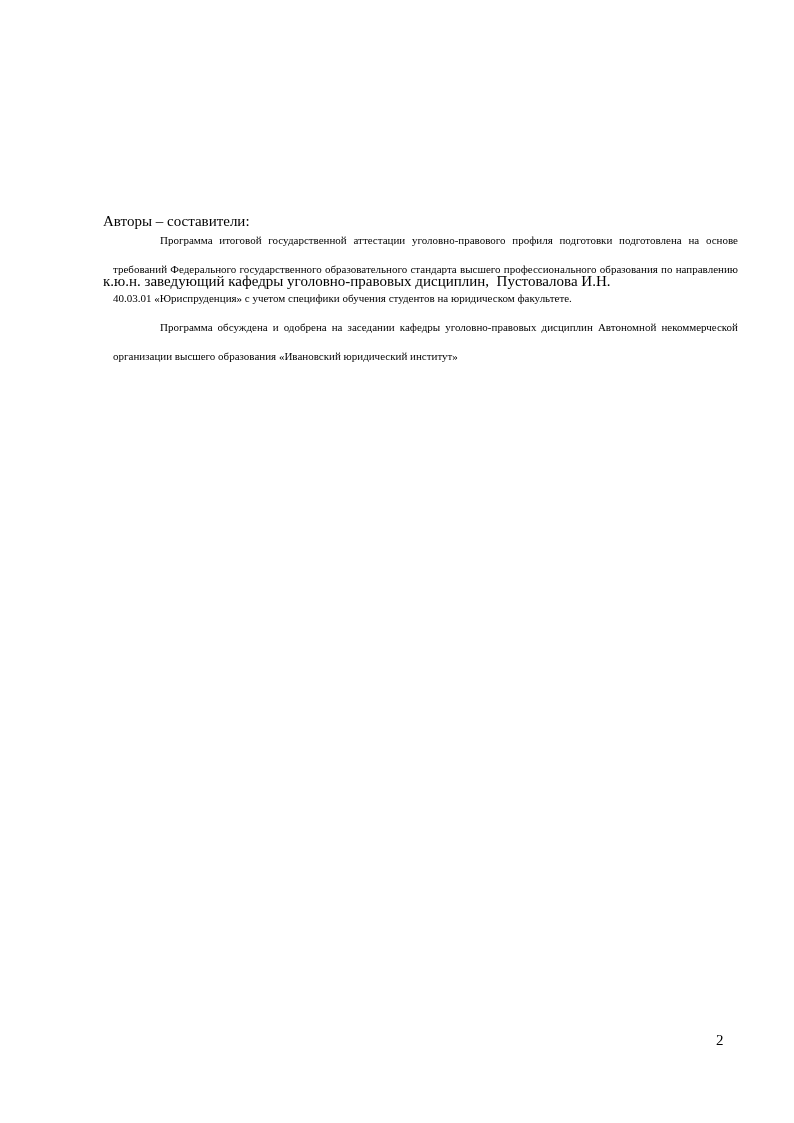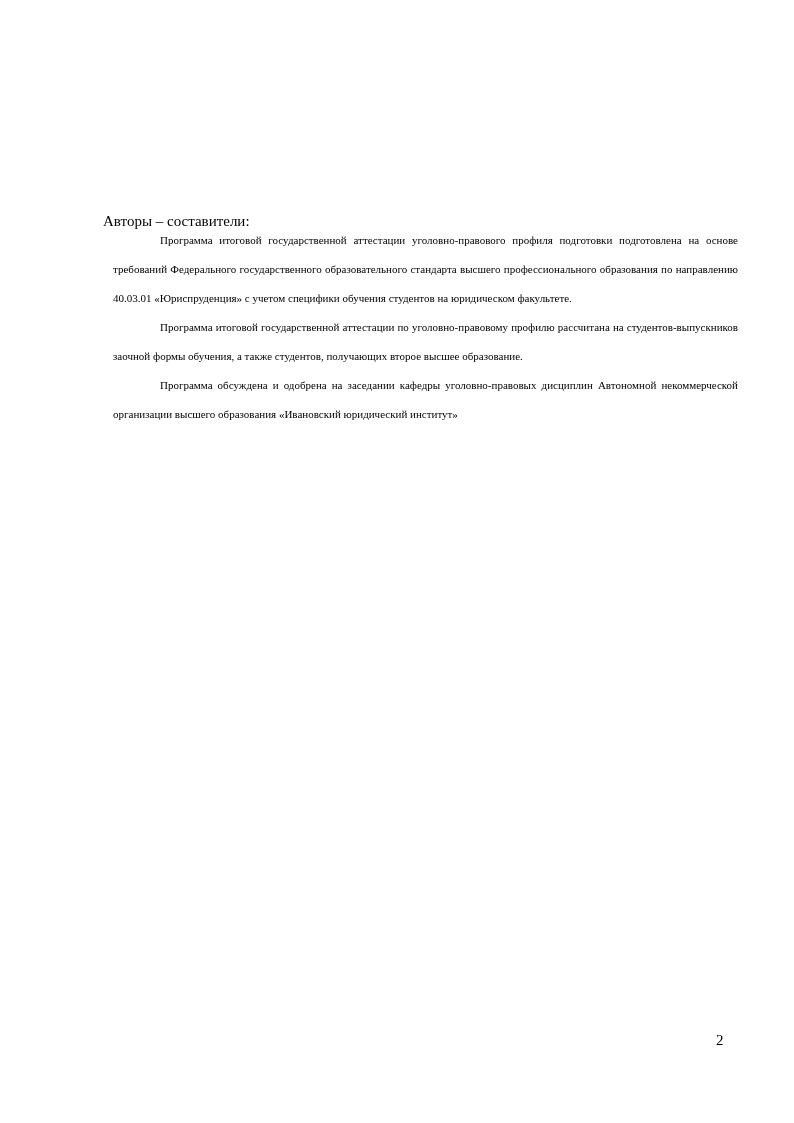--- a/index.html
+++ b/index.html
@@ -48,23 +48,23 @@
     line-height: 18px;
   }
 </style>
 </head>
 <body>
 
 <div class="page">
 
   <div class="authors-block">
     <div>Авторы – составители:</div>
+    <div>к.ю.н. заведующий кафедры уголовно-правовых дисциплин,  Пустовалова И.Н.</div>
   </div>
 
   <div class="doc-body">
     <p>Программа итоговой государственной аттестации уголовно-правового профиля подготовки подготовлена на основе требований Федерального государственного образовательного стандарта высшего профессионального образования по направлению 40.03.01 «Юриспруденция» с учетом специфики обучения студентов на юридическом факультете.</p>
-    <p>Программа итоговой государственной аттестации по уголовно-правовому профилю рассчитана на студентов-выпускников заочной формы обучения, а также студентов, получающих второе высшее образование.</p>
     <p>Программа обсуждена и одобрена на заседании кафедры уголовно-правовых дисциплин Автономной некоммерческой организации высшего образования «Ивановский юридический институт»</p>
   </div>
 
   <div class="page-number">2</div>
 
 </div>
 
 </body></html>

